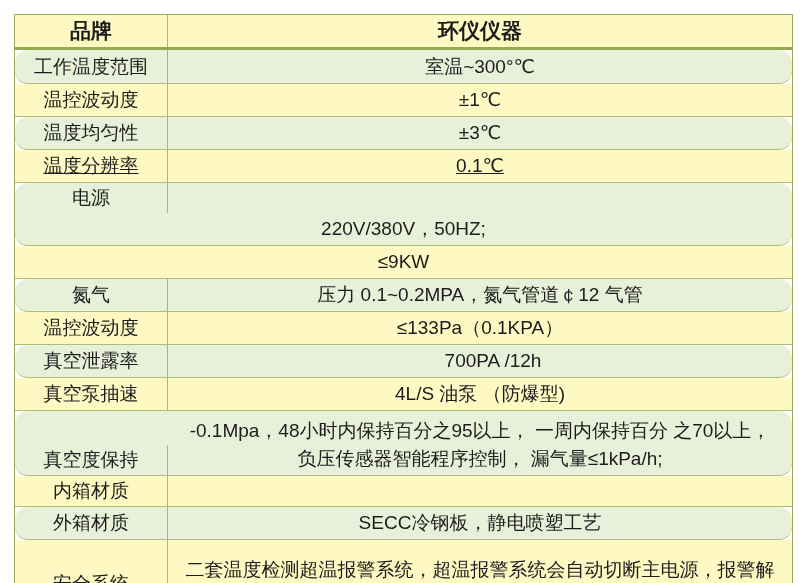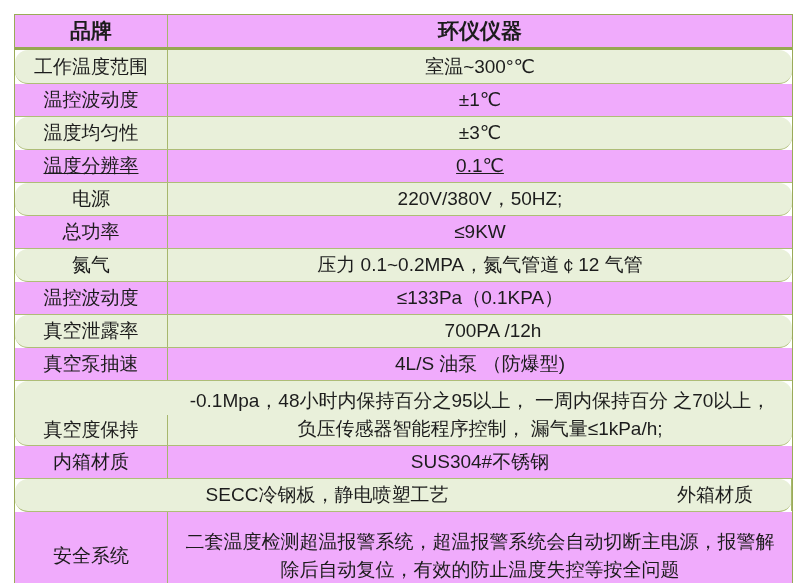--- a/index.html
+++ b/index.html
@@ -15,21 +15,21 @@
     position: absolute;
     left: 14px; top: 14px;
     width: 779px;
     border: 1px solid #9aab58;
     border-bottom: none;
     background: #ffffff;
   }
   .row {
     display: flex;
     border-bottom: 1px solid #aebd77;
-    background: #f0abfc;
+    background: #fef9c3;
   }
   .row.green { background: #e9f0da; border-radius: 13px; }
   .row.header {
     border-bottom: 3px solid #96a851;
     font-weight: bold;
     font-size: 21px;
   }
   .cell {
     display: flex;
     align-items: center;
@@ -68,26 +68,25 @@
         <div class="cell value">±1℃</div>
       </div>
       <div class="row green" style="min-height: 30px;">
         <div class="cell label">温度均匀性</div>
         <div class="cell value">±3℃</div>
       </div>
       <div class="row" style="min-height: 30px; text-decoration: underline;">
         <div class="cell label">温度分辨率</div>
         <div class="cell value">0.1℃</div>
       </div>
-      <div class="row green" style="min-height: 30px;">
+      <div class="row green" style="min-height: 30px; flex-direction: column;">
         <div class="cell label">电源</div>
         <div class="cell value">220V/380V，50HZ;</div>
       </div>
       <div class="row" style="min-height: 31px;">
-        <div class="cell label">总功率</div>
         <div class="cell value">≤9KW</div>
       </div>
       <div class="row green" style="min-height: 31px;">
         <div class="cell label">氮气</div>
         <div class="cell value">压力 0.1~0.2MPA，氮气管道￠12 气管</div>
       </div>
       <div class="row" style="min-height: 31px;">
         <div class="cell label">温控波动度</div>
         <div class="cell value">≤133Pa（0.1KPA）</div>
       </div>
@@ -98,24 +97,23 @@
       <div class="row" style="min-height: 30px;">
         <div class="cell label">真空泵抽速</div>
         <div class="cell value">4L/S 油泵 （防爆型)</div>
       </div>
       <div class="row green" style="min-height: 65px; align-items: flex-end;">
         <div class="cell label">真空度保持</div>
         <div class="cell value">-0.1Mpa，48小时内保持百分之95以上， 一周内保持百分 之70以上， 负压传感器智能程序控制， 漏气量≤1kPa/h;</div>
       </div>
       <div class="row" style="min-height: 30px;">
         <div class="cell label">内箱材质</div>
-        <div class="cell value">SUS304#不锈钢</div>
       </div>
       <div class="row green" style="min-height: 32px;">
+        <div class="cell label">外箱材质</div>
         <div class="cell value">SECC冷钢板，静电喷塑工艺</div>
-        <div class="cell label">外箱材质</div>
       </div>
       <div class="row" style="min-height: 88px;">
         <div class="cell label">安全系统</div>
         <div class="cell value">二套温度检测超温报警系统，超温报警系统会自动切断主电源，报警解除后自动复位，有效的防止温度失控等按全问题</div>
       </div>
     </div>
 </div>
 
 </body></html>

